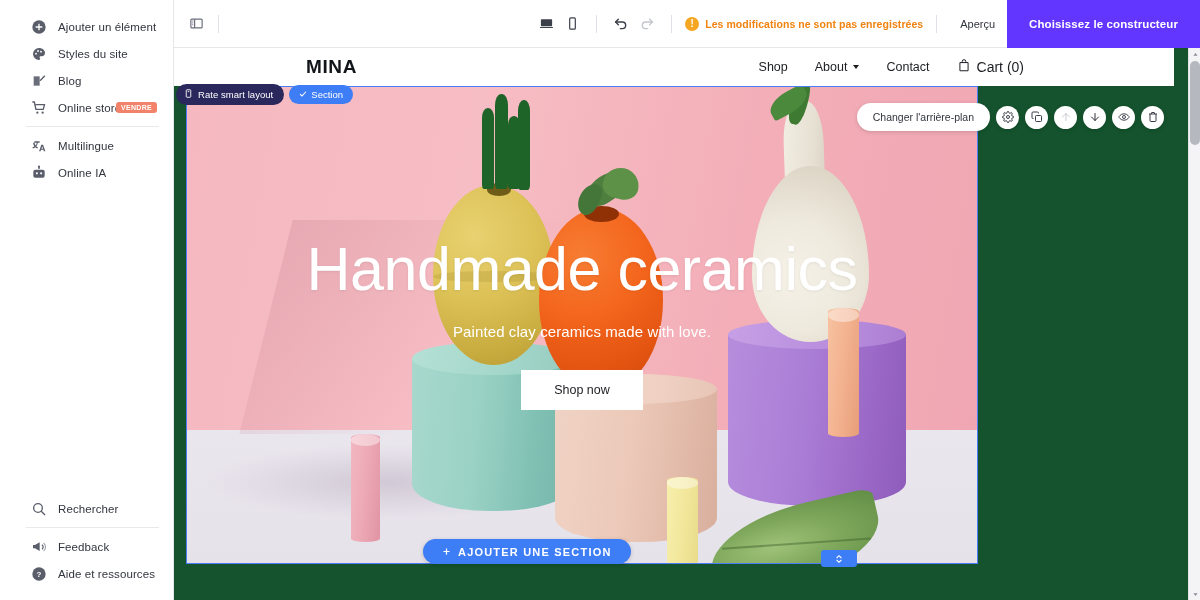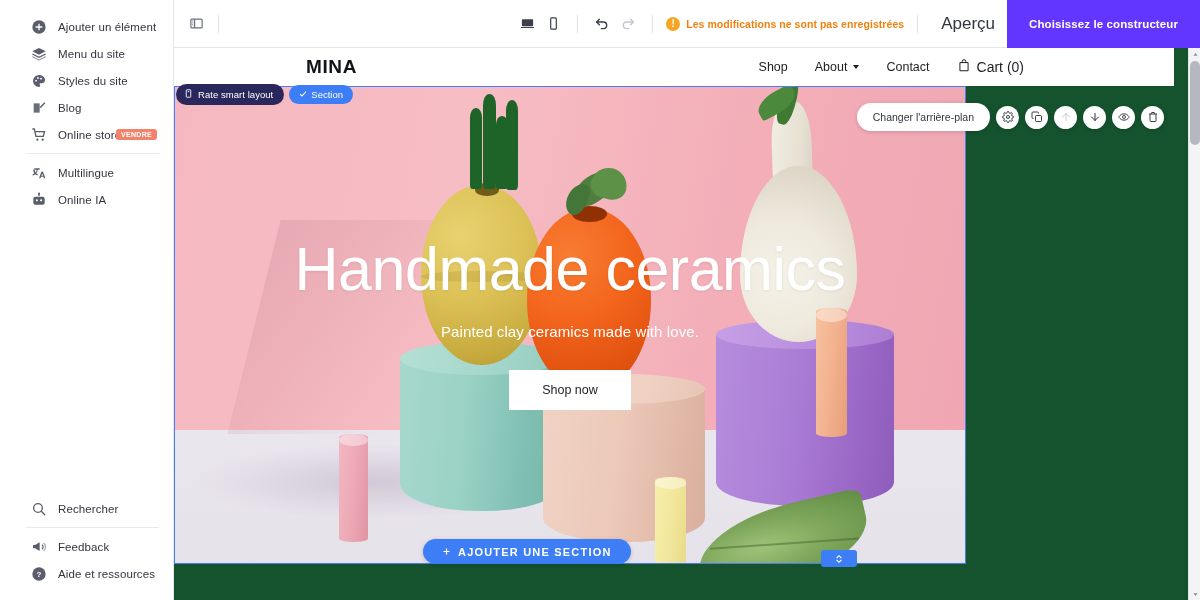--- a/index.html
+++ b/index.html
@@ -85,21 +85,21 @@
     background: #f5a623; color: #fff;
     font-size: 10px; font-weight: bold;
     display: flex; align-items: center; justify-content: center;
     line-height: 1;
   }
   .warn-txt {
     font-size: 10.5px; color: #f0820f; font-weight: bold;
     letter-spacing: 0.05px; white-space: nowrap;
   }
   .preview-btn {
-    font-size: 17px; color: #32353e;
+    font-size: 11px; color: #32353e;
     padding: 5px 12px; cursor: pointer; border-radius: 4px;
     white-space: nowrap;
   }
   .cta-btn {
     height: 48px; background: #6236ff; color: #ffffff;
     font-size: 11.5px; font-weight: bold;
     display: flex; align-items: center; justify-content: center;
     padding: 0 22px; cursor: pointer; white-space: nowrap;
     letter-spacing: 0.1px;
   }
@@ -139,21 +139,21 @@
     border-top: 4.5px solid #1c1e22;
   }
   .cart-link {
     font-size: 14px; color: #1c1e22; cursor: pointer;
     display: flex; align-items: center; gap: 6px;
     white-space: nowrap;
   }
 
   
   .hero {
-    position: absolute; left: 0; top: 38px;
+    position: absolute; left: 12px; top: 38px;
     width: 792px; height: 478px;
     overflow: hidden;
     border: 1.5px solid #4a7cf5;
     border-left: 1.5px solid #4a7cf5;
   }
   .hero-img { position: absolute; inset: 0; overflow: hidden; }
   .bg-wall {
     position: absolute; left: 0; top: 0;
     width: 100%; height: 72%;
     background: linear-gradient(100deg, #f5b8c0 0%, #f7bdc4 35%, #f3aeb8 70%, #f0a7b3 100%);
@@ -420,30 +420,20 @@
       <div class="sb-item">
         <span class="sb-ico">
           <svg width="16" height="16" viewBox="0 0 24 24" fill="currentColor">
               <circle cx="12" cy="12" r="10"></circle>
               <path d="M11 7h2v10h-2z M7 11h10v2H7z" fill="#fff"></path>
             </svg>
         </span>
         <span class="sb-label">Ajouter un élément</span>
       </div>
 
-      <div class="sb-item">
-        <span class="sb-ico">
-          <svg width="16" height="16" viewBox="0 0 24 24" fill="currentColor">
-              <path d="M12 3 2 8l10 5 10-5z"></path>
-              <path d="M2 12l10 5 10-5" stroke="currentColor" stroke-width="2" fill="none"></path>
-              <path d="M2 16l10 5 10-5" stroke="currentColor" stroke-width="2" fill="none" opacity=".55"></path>
-            </svg>
-        </span>
-        <span class="sb-label">Menu du site</span>
-      </div>
 
       <div class="sb-item">
         <span class="sb-ico">
           <svg width="16" height="16" viewBox="0 0 24 24" fill="currentColor">
               <path d="M12 3a9 9 0 1 0 0 18c1.1 0 1.8-.8 1.8-1.7 0-.5-.2-.9-.5-1.2-.3-.3-.5-.7-.5-1.1 0-.9.8-1.7 1.7-1.7H16a5 5 0 0 0 5-5c0-4-4-7.3-9-7.3z"></path>
               <circle cx="7.5" cy="11.5" r="1.4" fill="#fff"></circle>
               <circle cx="10.5" cy="7.5" r="1.4" fill="#fff"></circle>
               <circle cx="15" cy="8.5" r="1.4" fill="#fff"></circle>
             </svg>
         </span>

